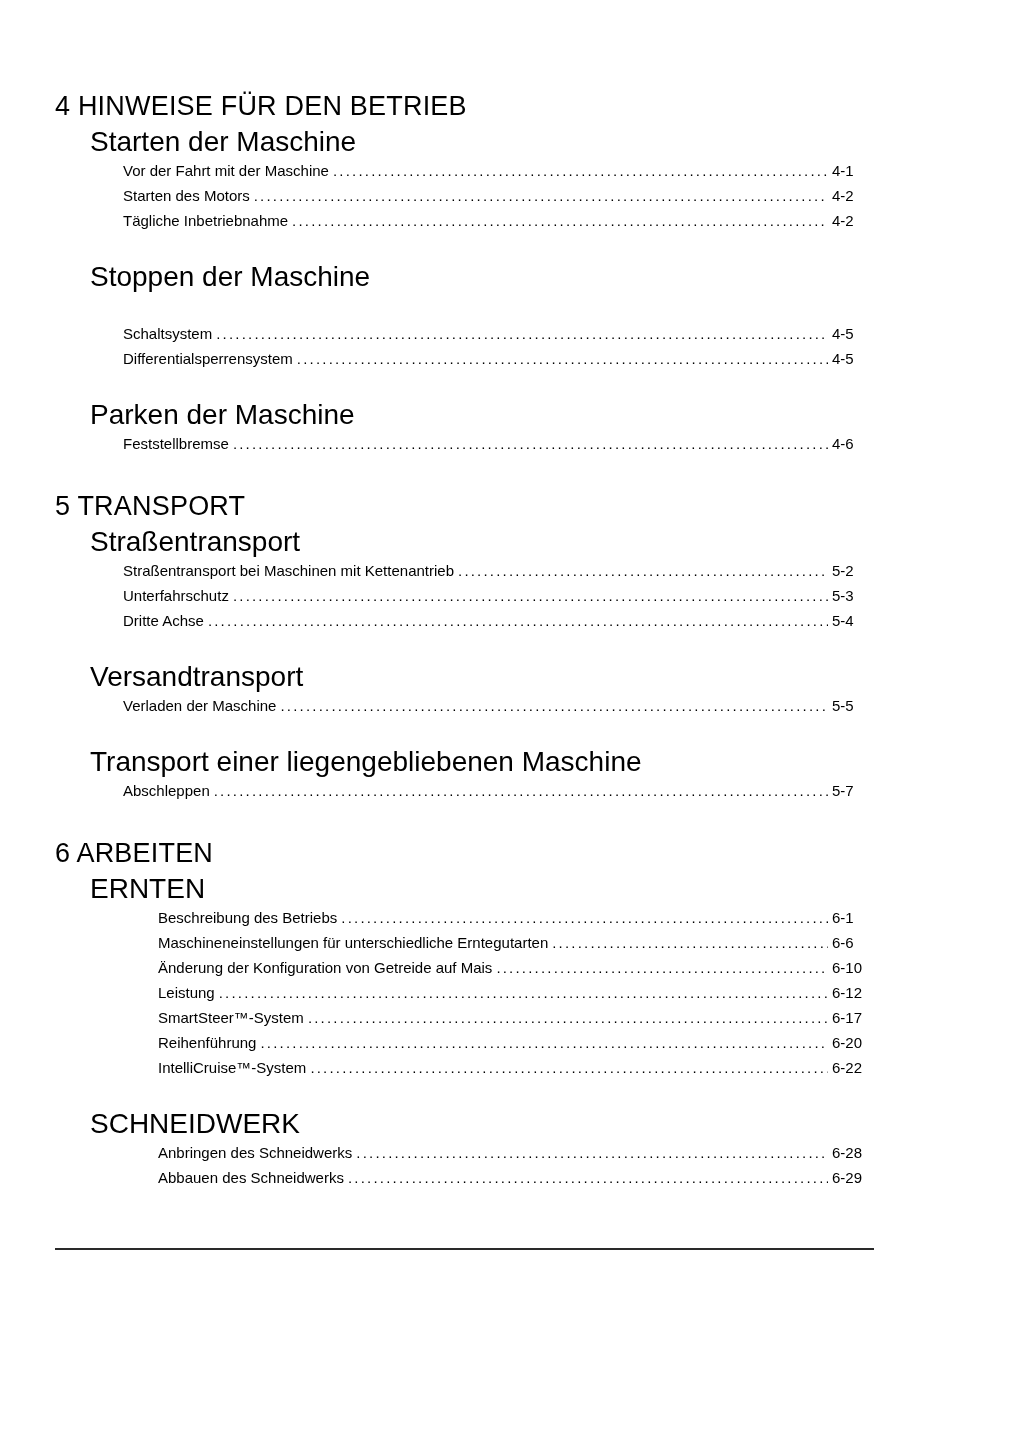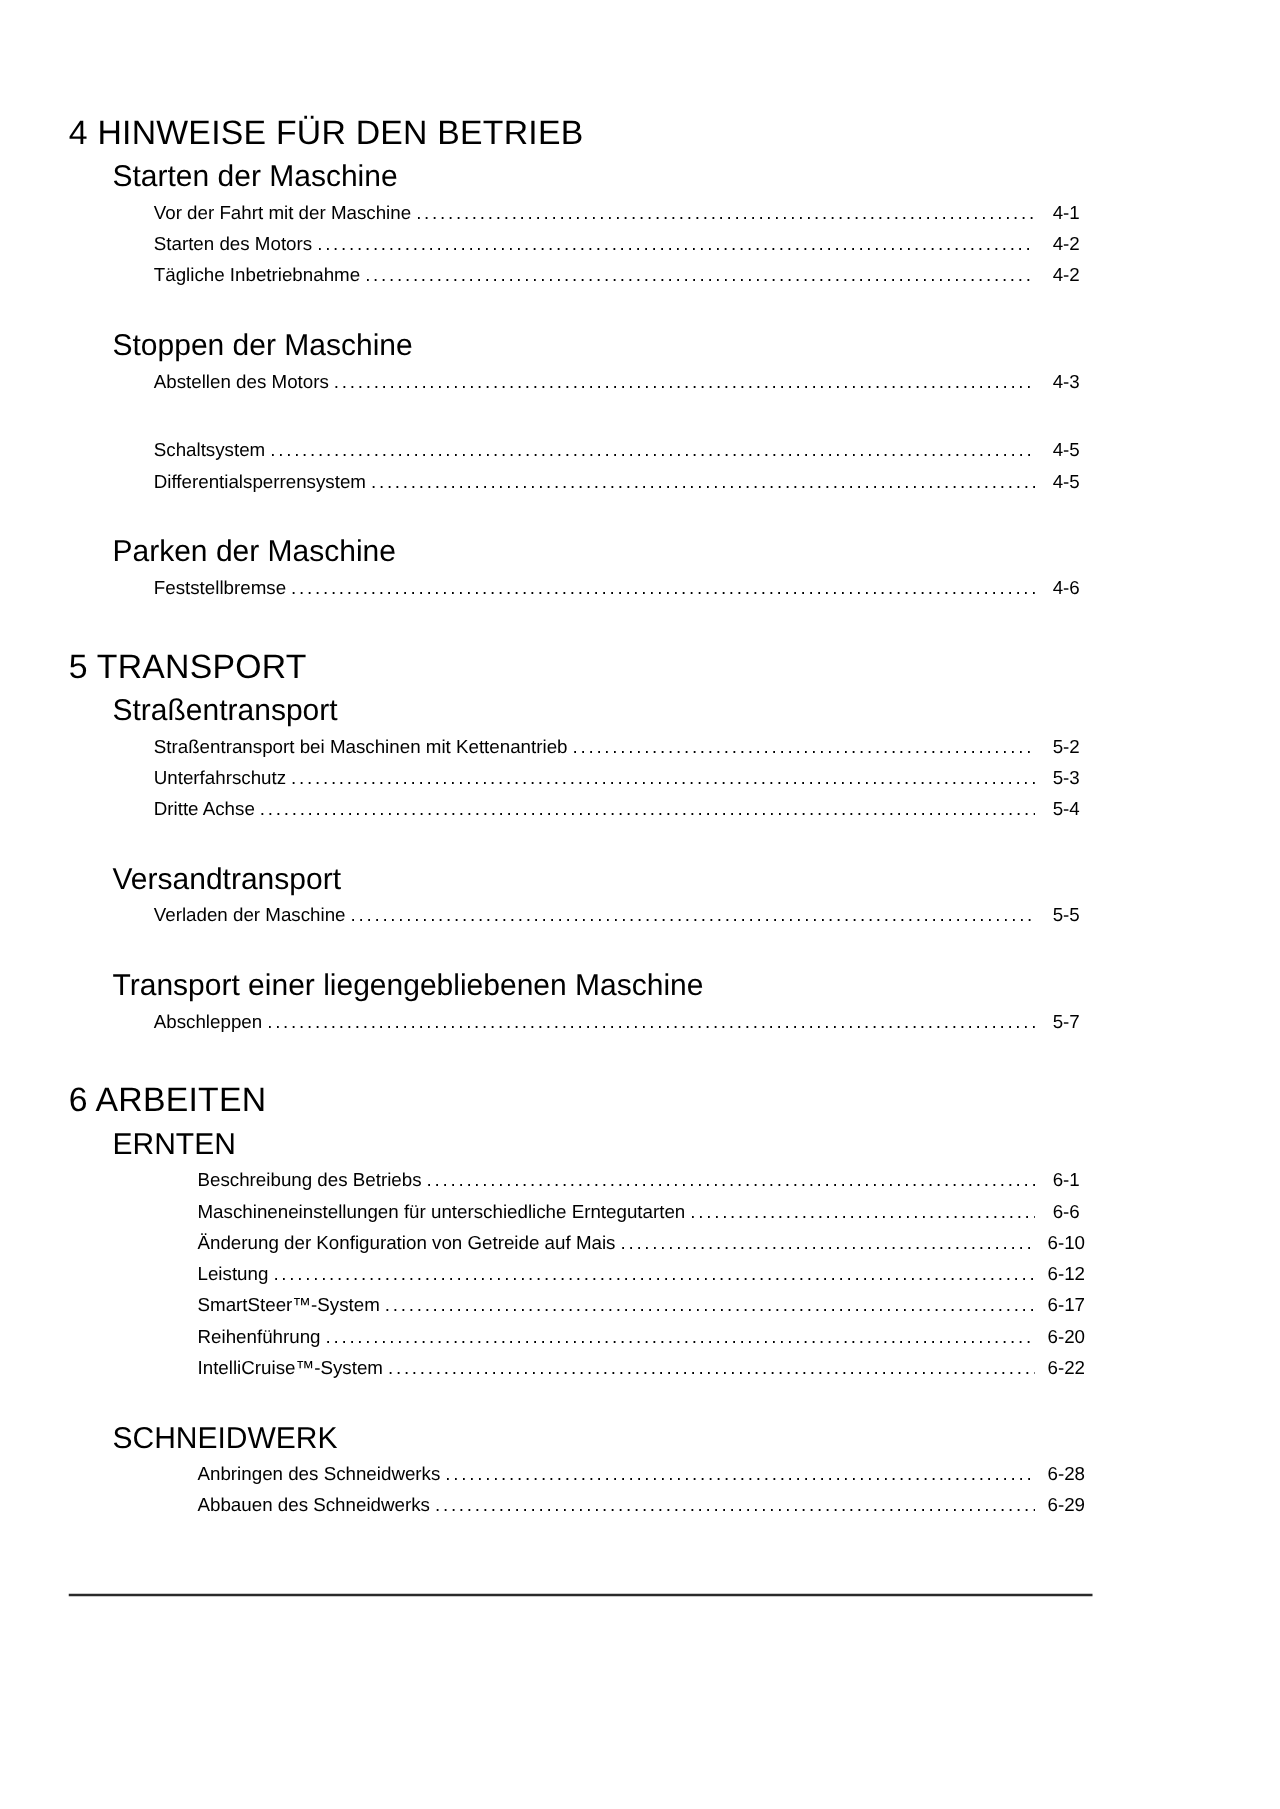--- a/index.html
+++ b/index.html
@@ -20,21 +20,21 @@
   .section + .section { margin-top: 34px; }
   .section-title {
     font-size: 27px;
     font-weight: 400;
     line-height: 32px;
     margin-bottom: 6px;
     letter-spacing: 0.2px;
   }
   .group + .group { margin-top: 30px; }
   .group-title {
-    font-size: 24px;
+    font-size: 28px;
     font-weight: 400;
     line-height: 28px;
     margin: 0 0 2px 35px;
   }
   .entry {
     display: flex;
     align-items: baseline;
     font-size: 15px;
     line-height: 25px;
     margin-left: 68px;
@@ -48,21 +48,21 @@
     margin: 0 4px;
     min-width: 10px;
   }
   .entry .dots::after {
     content: "......................................................................................................................................................";
     letter-spacing: 2.2px;
   }
   .entry .pageno {
     white-space: nowrap;
     min-width: 42px;
-    text-align: center;
+    text-align: left;
   }
   .bottom-rule {
     margin-top: 58px;
     border-top: 2px solid #2a2a2a;
     width: 100%;
     height: 0;
   }
 </style>
 </head>
 <body>
@@ -86,25 +86,20 @@
       </div>
       <div class="entry">
         <span class="label">Tägliche Inbetriebnahme</span>
         <span class="dots"></span>
         <span class="pageno">4-2</span>
       </div>
     </div>
 
     <div class="group">
       <div class="group-title">Stoppen der Maschine</div>
-      <div class="entry">
-        <span class="label">Abstellen des Motors</span>
-        <span class="dots"></span>
-        <span class="pageno">4-3</span>
-      </div>
     </div>
 
     <div class="group">
       <div class="entry">
         <span class="label">Schaltsystem</span>
         <span class="dots"></span>
         <span class="pageno">4-5</span>
       </div>
       <div class="entry">
         <span class="label">Differentialsperrensystem</span>

